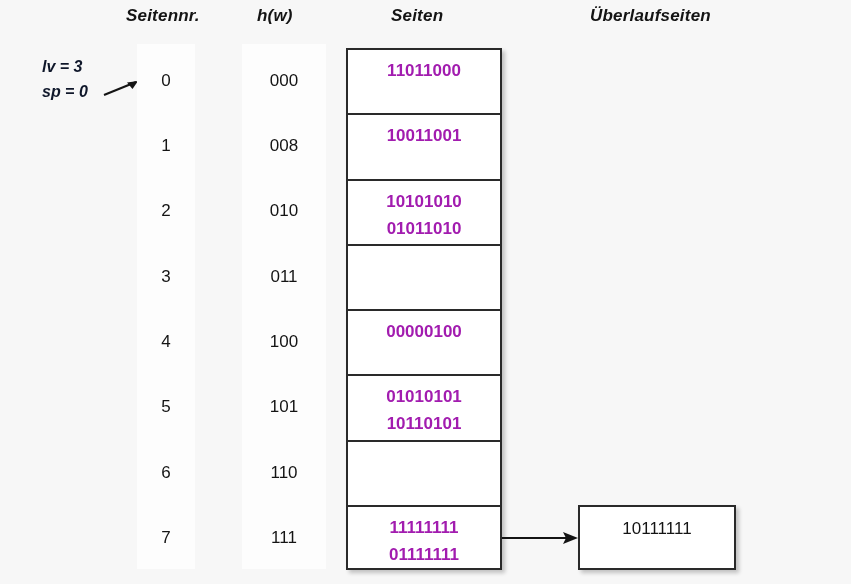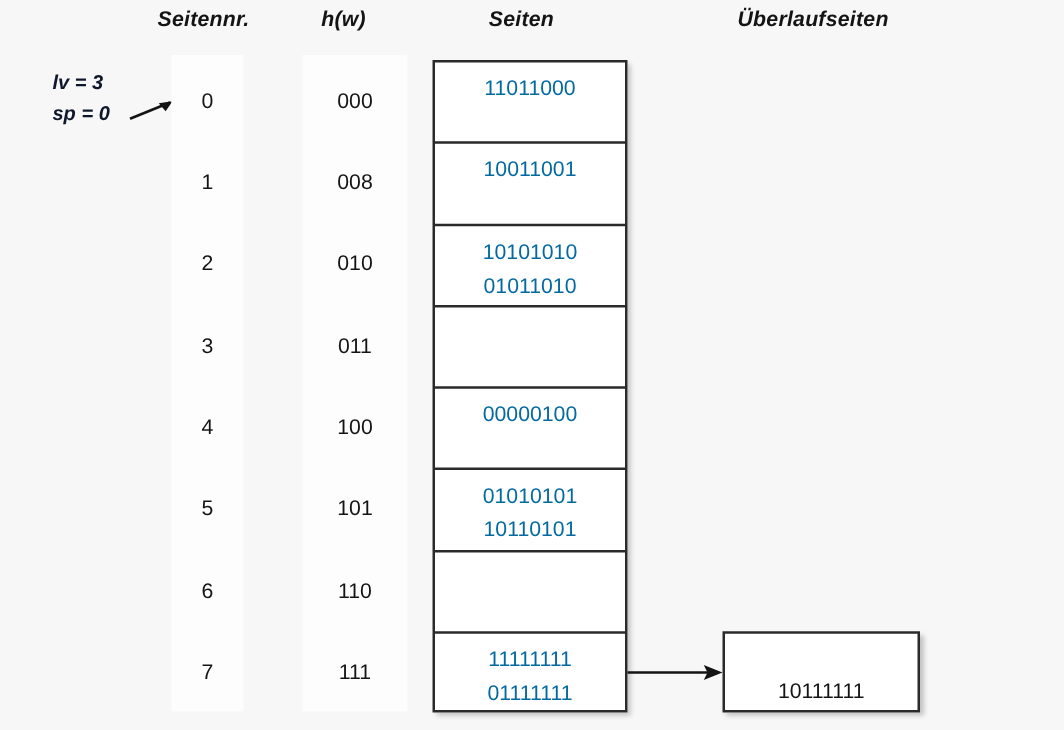--- a/index.html
+++ b/index.html
@@ -99,23 +99,23 @@
     height: 65.25px;
     box-sizing: border-box;
     border-bottom: 2px solid #2a2a2a;
     text-align: center;
     padding-top: 7px;
   }
   .seiten-row.last { border-bottom: none; }
   .seiten-row .rec {
     display: block;
     font-size: 17px;
-    font-weight: 400;
+    font-weight: 700;
     line-height: 27px;
-    color: #0369a1;
+    color: #a21caf;
     white-space: nowrap;
   }
 
   
   #overflow-box {
     position: absolute;
     left: 578px;
     top: 505px;
     width: 158px;
     height: 65px;
@@ -126,21 +126,20 @@
     text-align: center;
     padding-top: 8px;
   }
   #overflow-box .rec {
     display: block;
     font-size: 17px;
     font-weight: 500;
     line-height: 27px;
     color: #141414;
     white-space: nowrap;
-    margin-top: 24px;
   }
 
   
   #overflow-arrow {
     position: absolute;
     left: 500px;
     top: 524px;
     width: 82px;
     height: 28px;
   }

